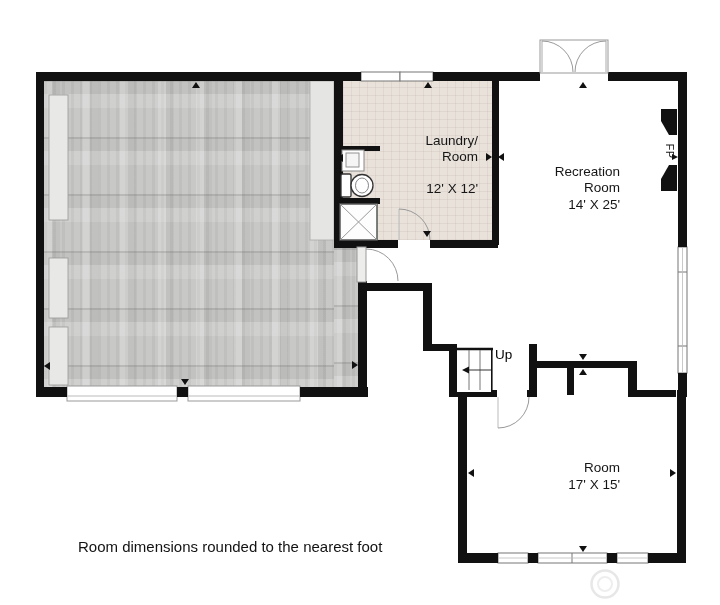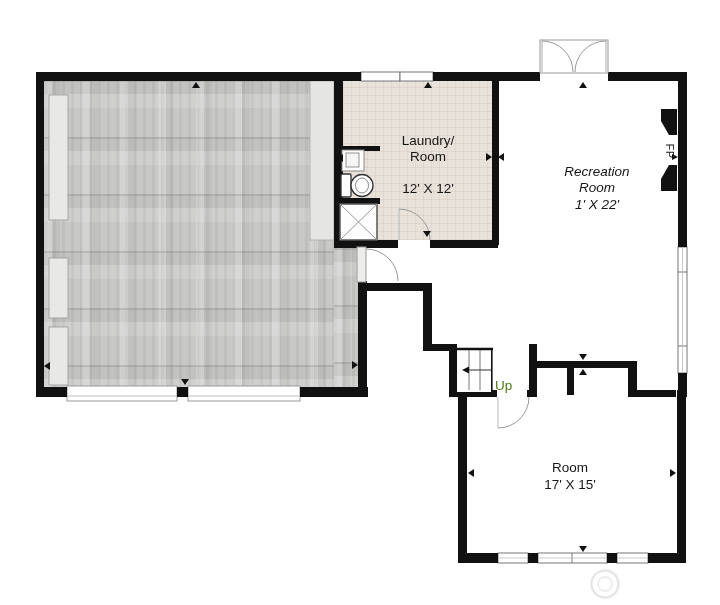--- a/index.html
+++ b/index.html
@@ -14,25 +14,25 @@
       repeating-linear-gradient(180deg, rgba(0,0,0,0.05) 0 14px, rgba(255,255,255,0.07) 14px 28px, rgba(0,0,0,0.02) 28px 57px),
       repeating-linear-gradient(90deg, rgba(120,118,110,0.10) 0 3px, rgba(0,0,0,0) 3px 9px);
   }
   .laundry-floor{
     background-color:#e9e2db;
     background-image:
       repeating-linear-gradient(0deg, rgba(120,100,90,0.09) 0 1px, rgba(0,0,0,0) 1px 8px),
       repeating-linear-gradient(90deg, rgba(120,100,90,0.09) 0 1px, rgba(0,0,0,0) 1px 8px);
   }
   svg{position:absolute;left:0;top:0;}
-  .room-label{position:absolute;text-align:center;color:#161616;}
+  .room-label{position:absolute;text-align:right;color:#161616;}
   .lbl-lg{font-size:14px;line-height:18px;}
   .lbl-md{font-size:13.5px;line-height:15.5px;}
   .dim{display:block;}
-  #up-label{position:absolute;left:495px;top:378px;font-size:13.5px;color:#4d7c0f;}
+  #up-label{position:absolute;left:495px;top:347px;font-size:13.5px;color:#000000;}
   #fp-label{position:absolute;left:657px;top:143px;width:22px;height:16px;
             font-size:11px;color:#161616;transform:rotate(90deg);text-align:center;letter-spacing:0.5px;}
   #footer-note{position:absolute;left:78px;top:538px;font-size:15px;color:#121212;}
 </style>
 </head>
 <body>
 
 <div id="plan">
 
   <div class="floor garage-floor" style="left:44px;top:80px;width:290px;height:307px;"></div>
@@ -183,26 +183,27 @@
     </g>
   </svg>
 
 
   <div class="room-label lbl-md" style="left:378px;top:133px;width:100px;">
     <span class="dim">Laundry/</span>
     <span class="dim">Room</span>
     <span class="dim" style="margin-top:17px;">12' X 12'</span>
   </div>
 
-  <div class="room-label lbl-md" style="left:547px;top:164px;width:100px;font-style:italic;">
+  <div class="room-label lbl-md" style="left:520px;top:164px;width:100px;">
     <span class="dim">Recreation</span>
     <span class="dim">Room</span>
-    <span class="dim" style="margin-top:2px;">1' X 22'</span>
+    <span class="dim" style="margin-top:2px;">14' X 25'</span>
   </div>
 
   <div class="room-label lbl-md" style="left:520px;top:459px;width:100px;line-height:17px;">
     <span class="dim">Room</span>
     <span class="dim">17' X 15'</span>
   </div>
 
   <div id="up-label">Up</div>
   <div id="fp-label">FP</div>
+  <div id="footer-note">Room dimensions rounded to the nearest foot</div>
 </div>
 
 </body></html>

